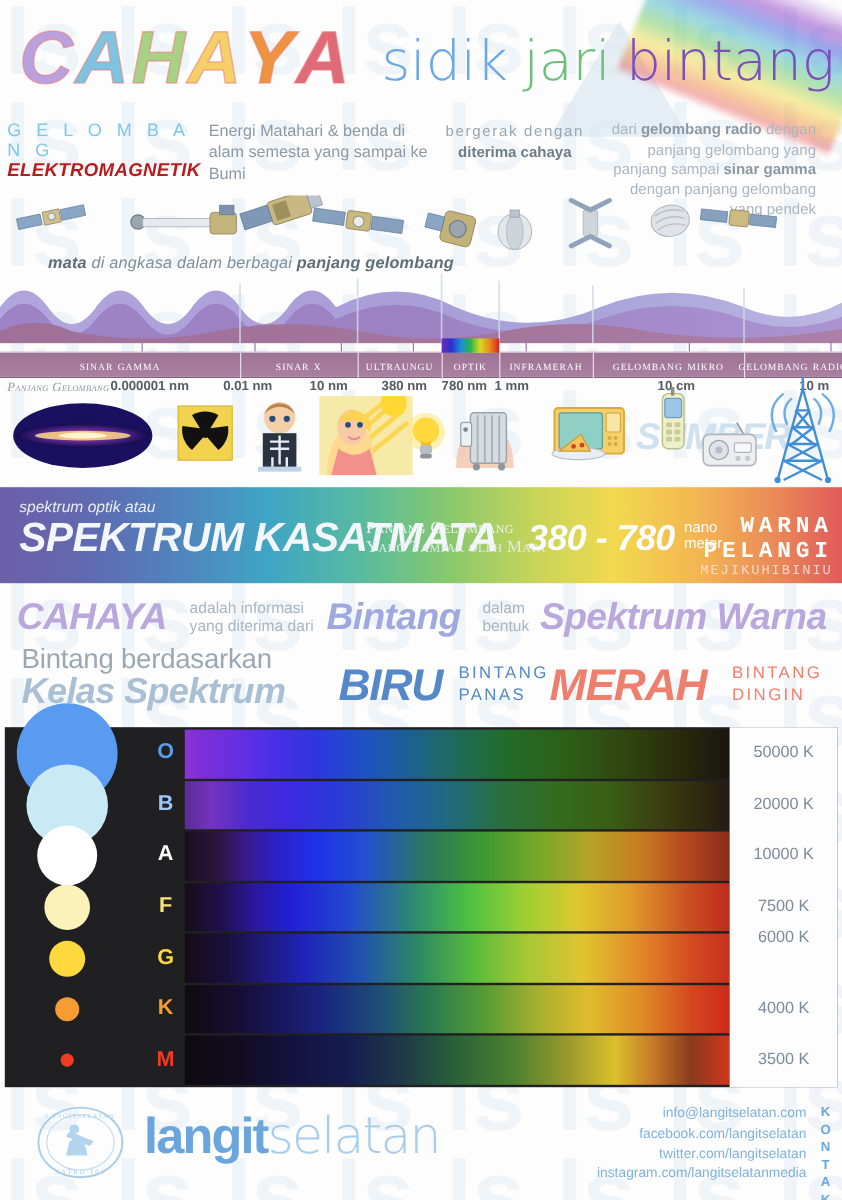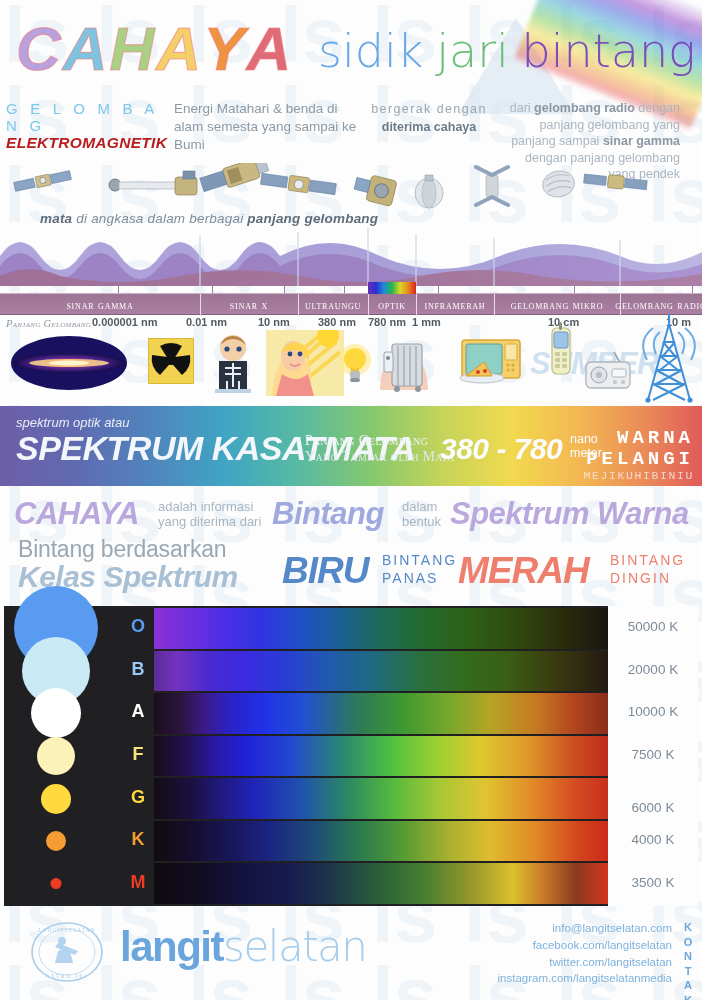--- a/index.html
+++ b/index.html
@@ -693,21 +693,21 @@
         <div class="spec-row" style="top:129.71428571428572px;height:40.57142857142857px;background:linear-gradient(90deg,#160d18 0%,#221050 7%,#2a18a0 13%,#2020d8 20%,#2248d0 30%,#2c8a70 42%,#4cc040 52%,#9ad032 62%,#ddc82e 72%,#e09a2a 82%,#cc5222 92%,#c02a1c 100%);"></div>
         <div class="spec-row" style="top:172.28571428571428px;height:40.57142857142857px;background:linear-gradient(90deg,#140c14 0%,#1a1040 8%,#201a80 15%,#1e24b8 22%,#2050b0 32%,#2c8a60 43%,#58bb3c 53%,#a8c834 63%,#e0c430 73%,#e28c28 83%,#d44a22 93%,#c8301e 100%);"></div>
         <div class="spec-row" style="top:214.85714285714283px;height:40.57142857142857px;background:linear-gradient(90deg,#110b10 0%,#150e30 9%,#18165c 17%,#1a2480 25%,#1e4a78 35%,#2a7a50 45%,#569c34 55%,#a8b030 65%,#e0bc2e 74%,#e08a26 84%,#d4481e 93%,#cc2a1a 100%);"></div>
         <div class="spec-row" style="top:257.42857142857144px;height:40.57142857142857px;background:linear-gradient(90deg,#0f0a0e 0%,#120c22 10%,#141240 20%,#161c50 30%,#1e3a48 40%,#2a6238 50%,#4a8030 60%,#98982c 70%,#dcc02c 79%,#c87826 86%,#8a3a1e 93%,#d2361c 100%);"></div>
       </div>
     <div class="temp-col" id="temp-labels">
         <div class="temp-lab" style="top:13.285714285714285px;">50000 K</div>
         <div class="temp-lab" style="top:55.85714285714286px;">20000 K</div>
         <div class="temp-lab" style="top:98.42857142857142px;">10000 K</div>
         <div class="temp-lab" style="top:141px;">7500 K</div>
-        <div class="temp-lab" style="top:194px;">6000 K</div>
+        <div class="temp-lab" style="top:167px;">6000 K</div>
         <div class="temp-lab" style="top:226.1428571428571px;">4000 K</div>
         <div class="temp-lab" style="top:268.7142857142857px;">3500 K</div>
       </div>
   </div>
 
   <div class="footer">
     <div class="seal">
       <svg width="78" height="62" viewBox="0 0 78 62">
         <ellipse cx="39" cy="31" rx="35" ry="29" fill="none" stroke="#a7cdea" stroke-width="1.6"></ellipse>
         <ellipse cx="39" cy="31" rx="28" ry="23" fill="none" stroke="#c2dcf0" stroke-width="1"></ellipse>

